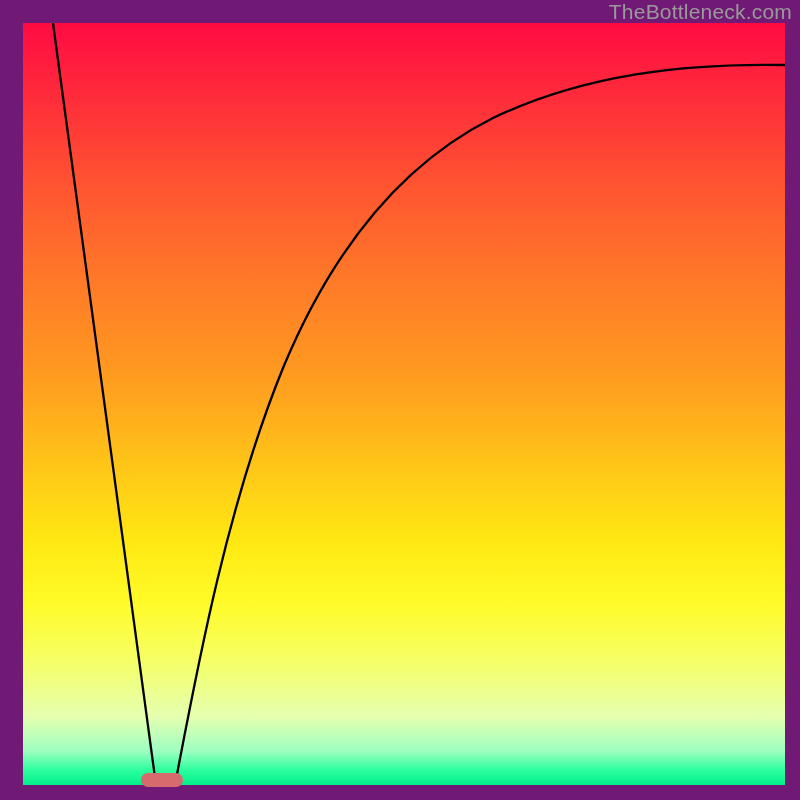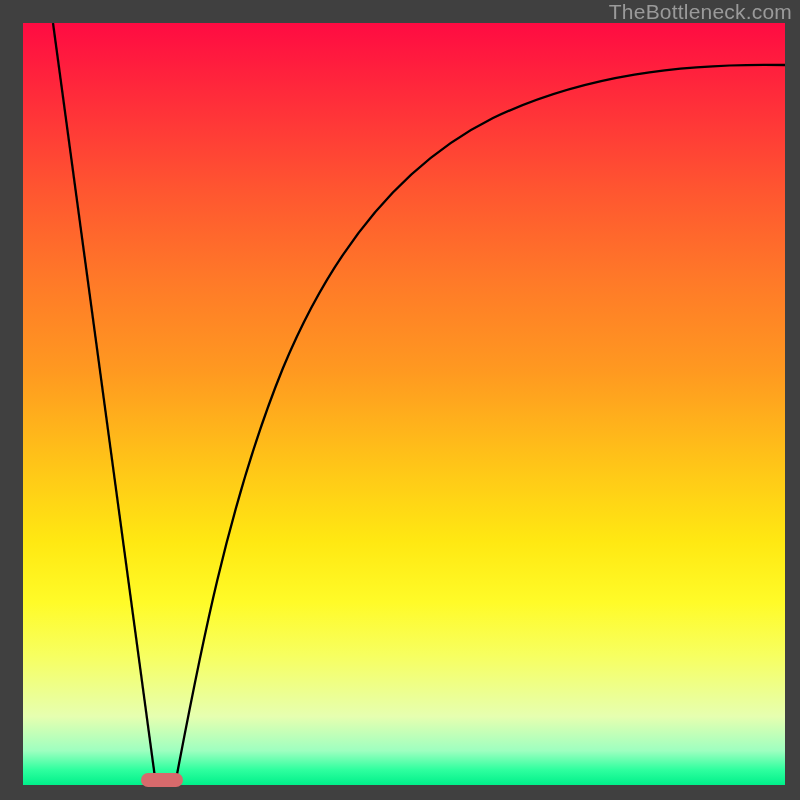--- a/index.html
+++ b/index.html
@@ -8,21 +8,21 @@
     width: 800px;
     height: 800px;
     background: #000;
     font-family: Arial, Helvetica, sans-serif;
     overflow: hidden;
   }
   .frame {
     position: relative;
     width: 800px;
     height: 800px;
-    background: #404040;
+    background: #701a75;
   }
   .plot-area {
     position: absolute;
     left: 23px;
     top: 23px;
     width: 762px;
     height: 762px;
     background: linear-gradient(to bottom,
       #ff0b42 0%,
       #ff2d3a 10%,

